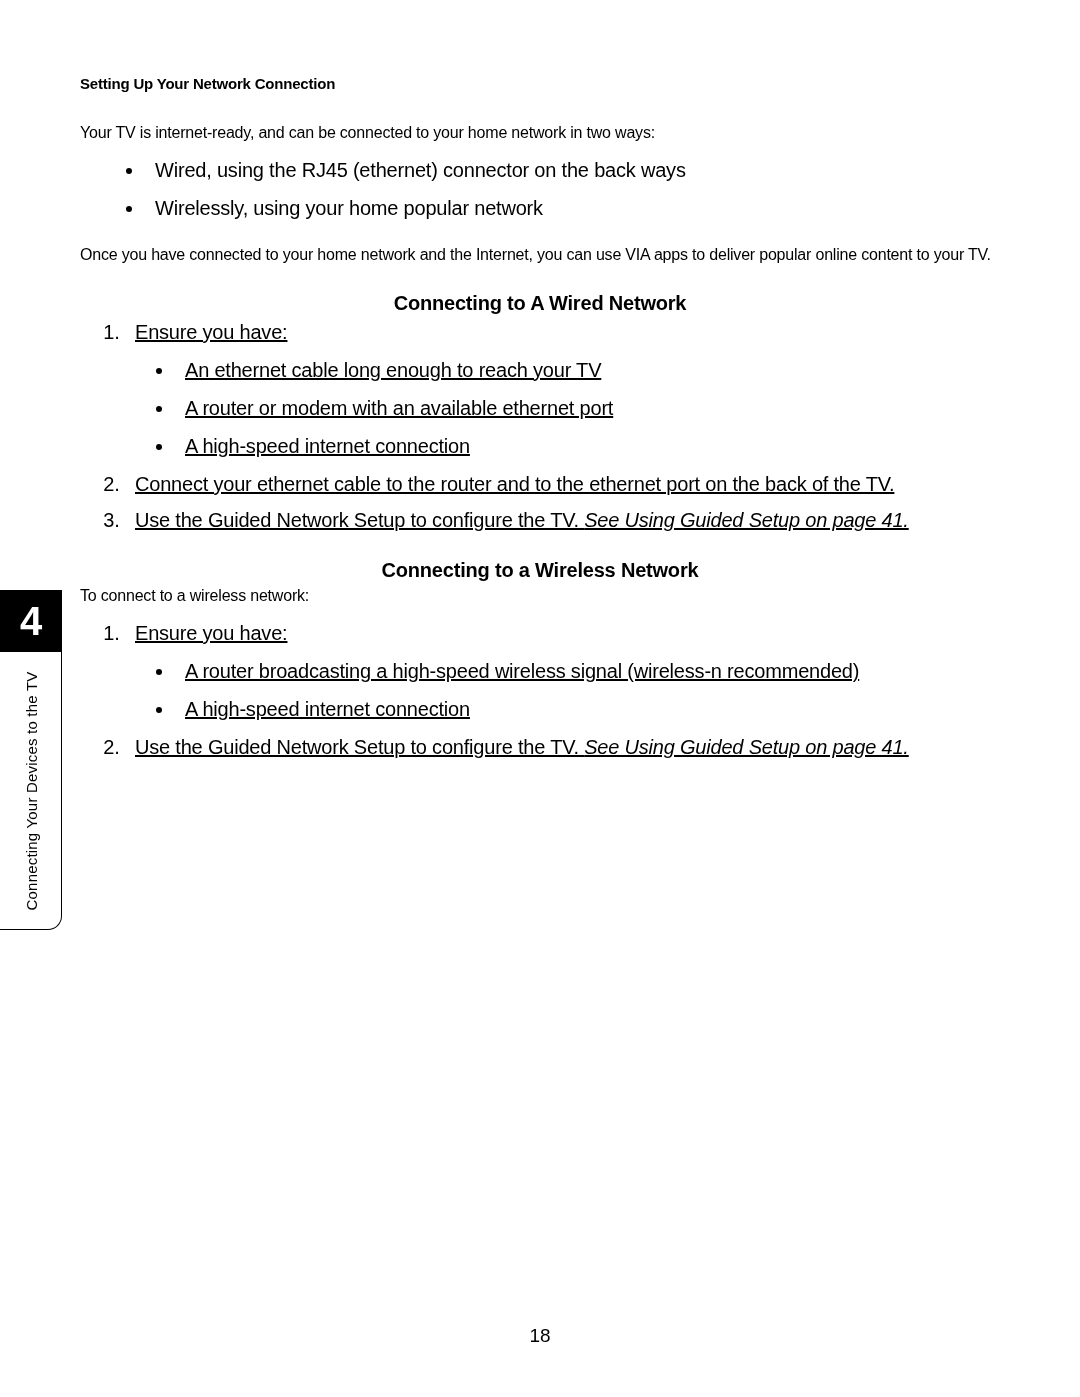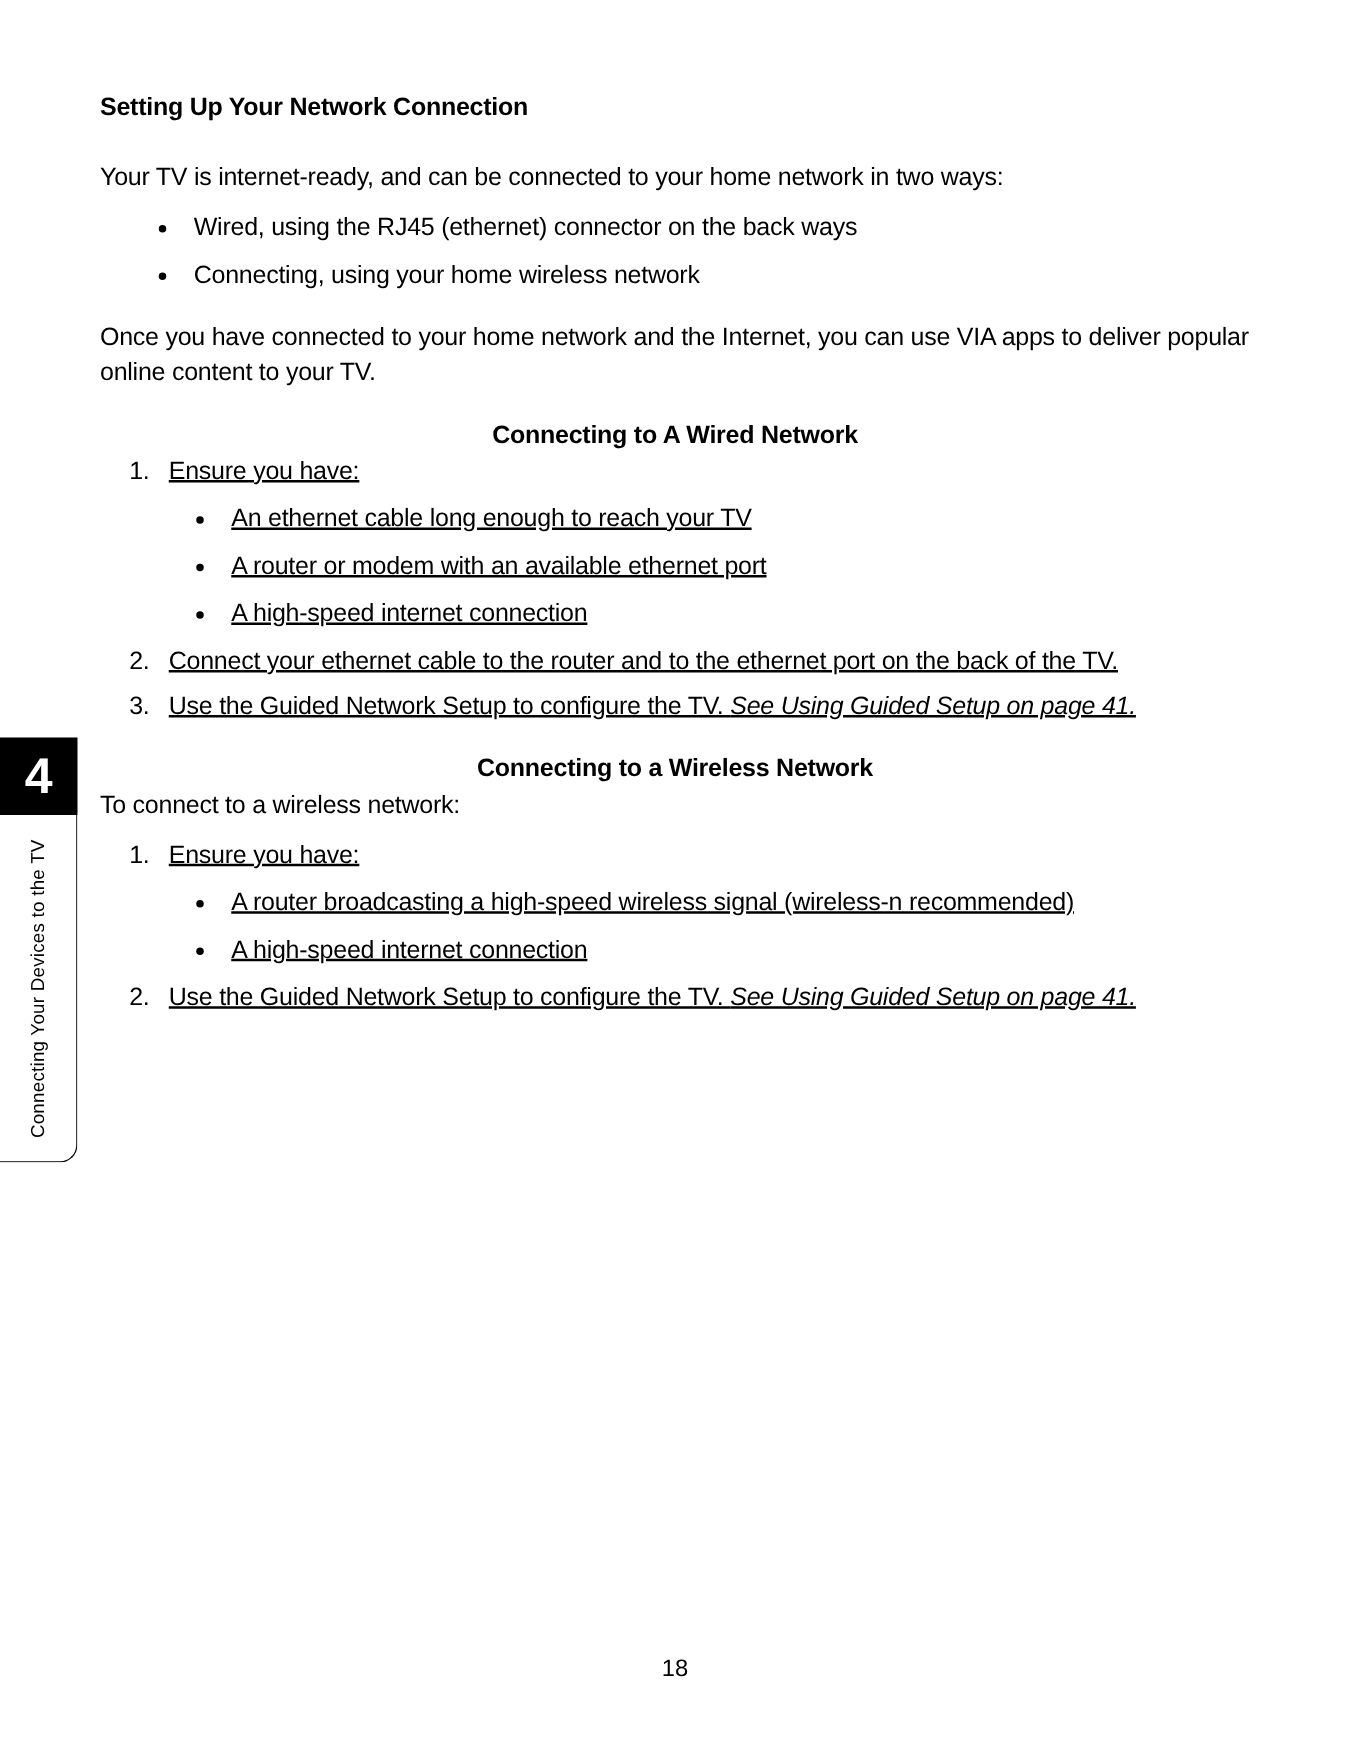--- a/index.html
+++ b/index.html
@@ -12,27 +12,27 @@
       height: 1397px;
       background: #ffffff;
       font-family: Arial, Helvetica, sans-serif;
       color: #000000;
       position: relative;
     }
     .content {
       padding: 75px 80px 0 80px;
     }
     .section-title {
-      font-size: 20px;
+      font-size: 15px;
       font-weight: bold;
       margin-bottom: 30px;
       letter-spacing: -0.2px;
     }
     .paragraph {
-      font-size: 20px;
+      font-size: 16px;
       line-height: 1.4;
       margin-bottom: 12px;
       letter-spacing: -0.2px;
     }
     ul.bullet-list {
       list-style-type: disc;
       margin-left: 65px;
       margin-bottom: 22px;
     }
     ul.bullet-list li {
@@ -136,21 +136,21 @@
   </div>
 </div>
 
 <div class="content">
   <h2 class="section-title">Setting Up Your Network Connection</h2>
 
   <p class="paragraph">Your TV is internet-ready, and can be connected to your home network in two ways:</p>
 
   <ul class="bullet-list">
     <li>Wired, using the RJ45 (ethernet) connector on the back ways</li>
-    <li>Connecting, using your home wireless network</li>
+    <li>Wirelessly, using your home popular network</li>
   </ul>
 
   <p class="paragraph">Once you have connected to your home network and the Internet, you can use VIA apps to deliver popular online content to your TV.</p>
 
   <h3 class="subsection-title">Connecting to A Wired Network</h3>
 
   <ol class="numbered-list">
     <li>
       <span>Ensure you have:</span>
       <ul>

